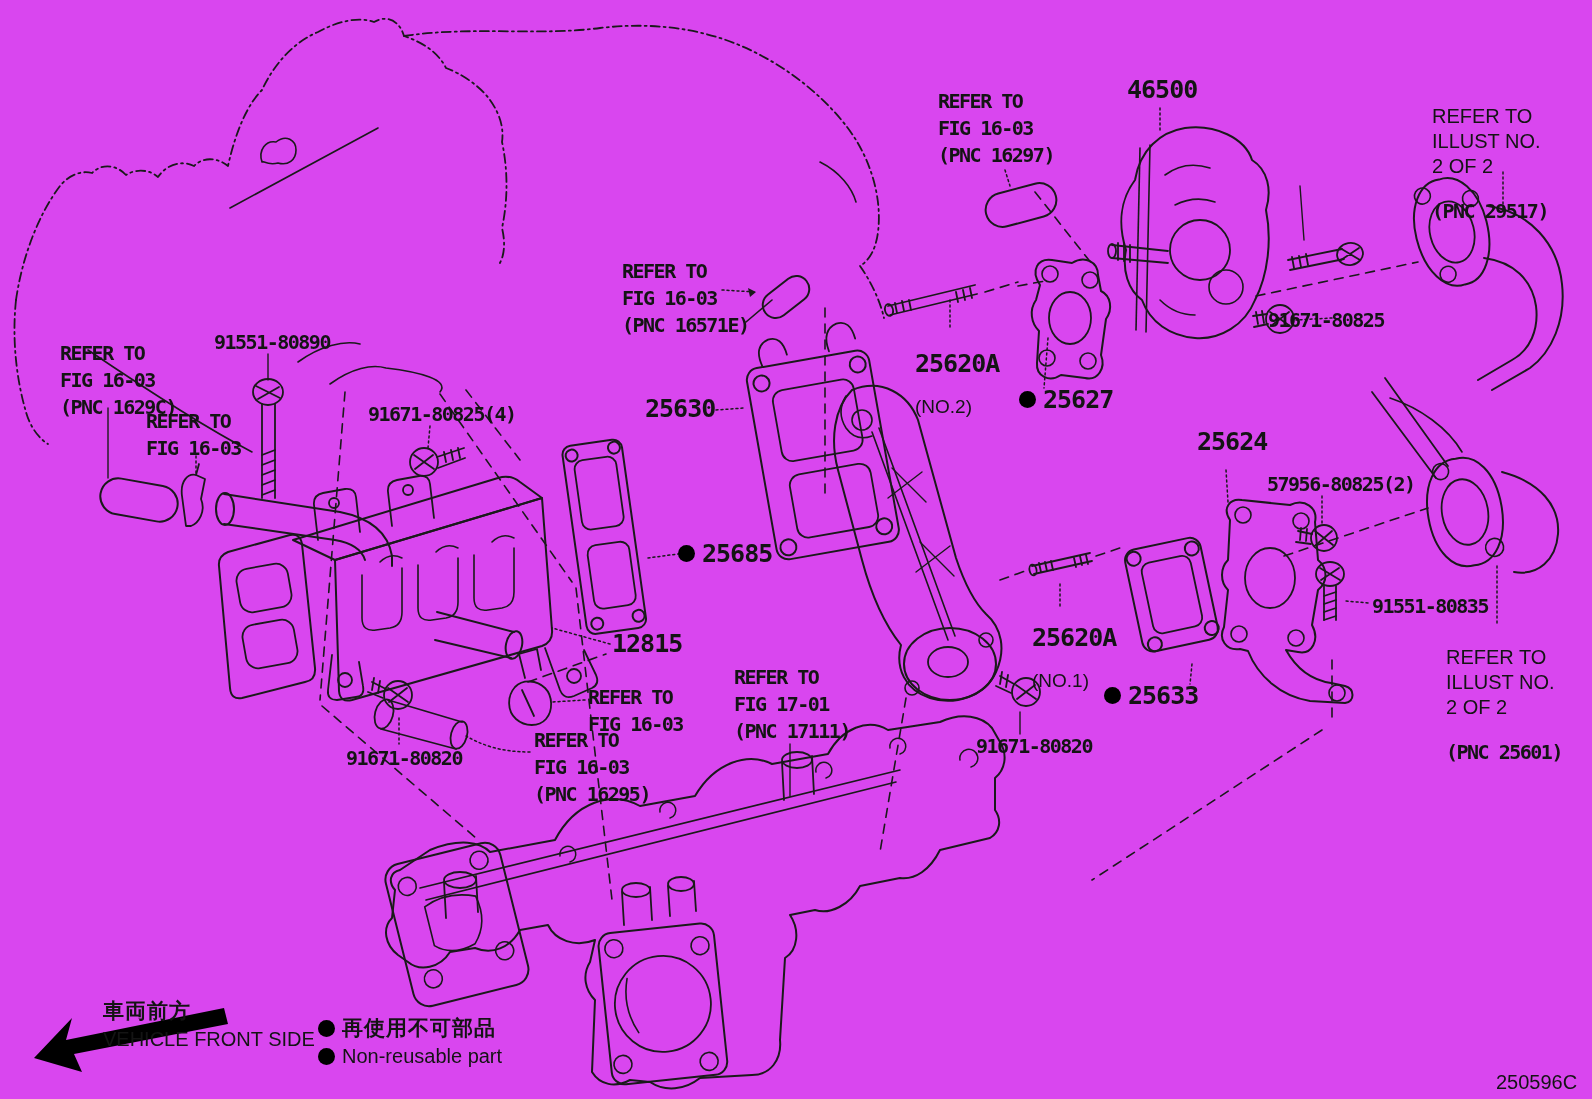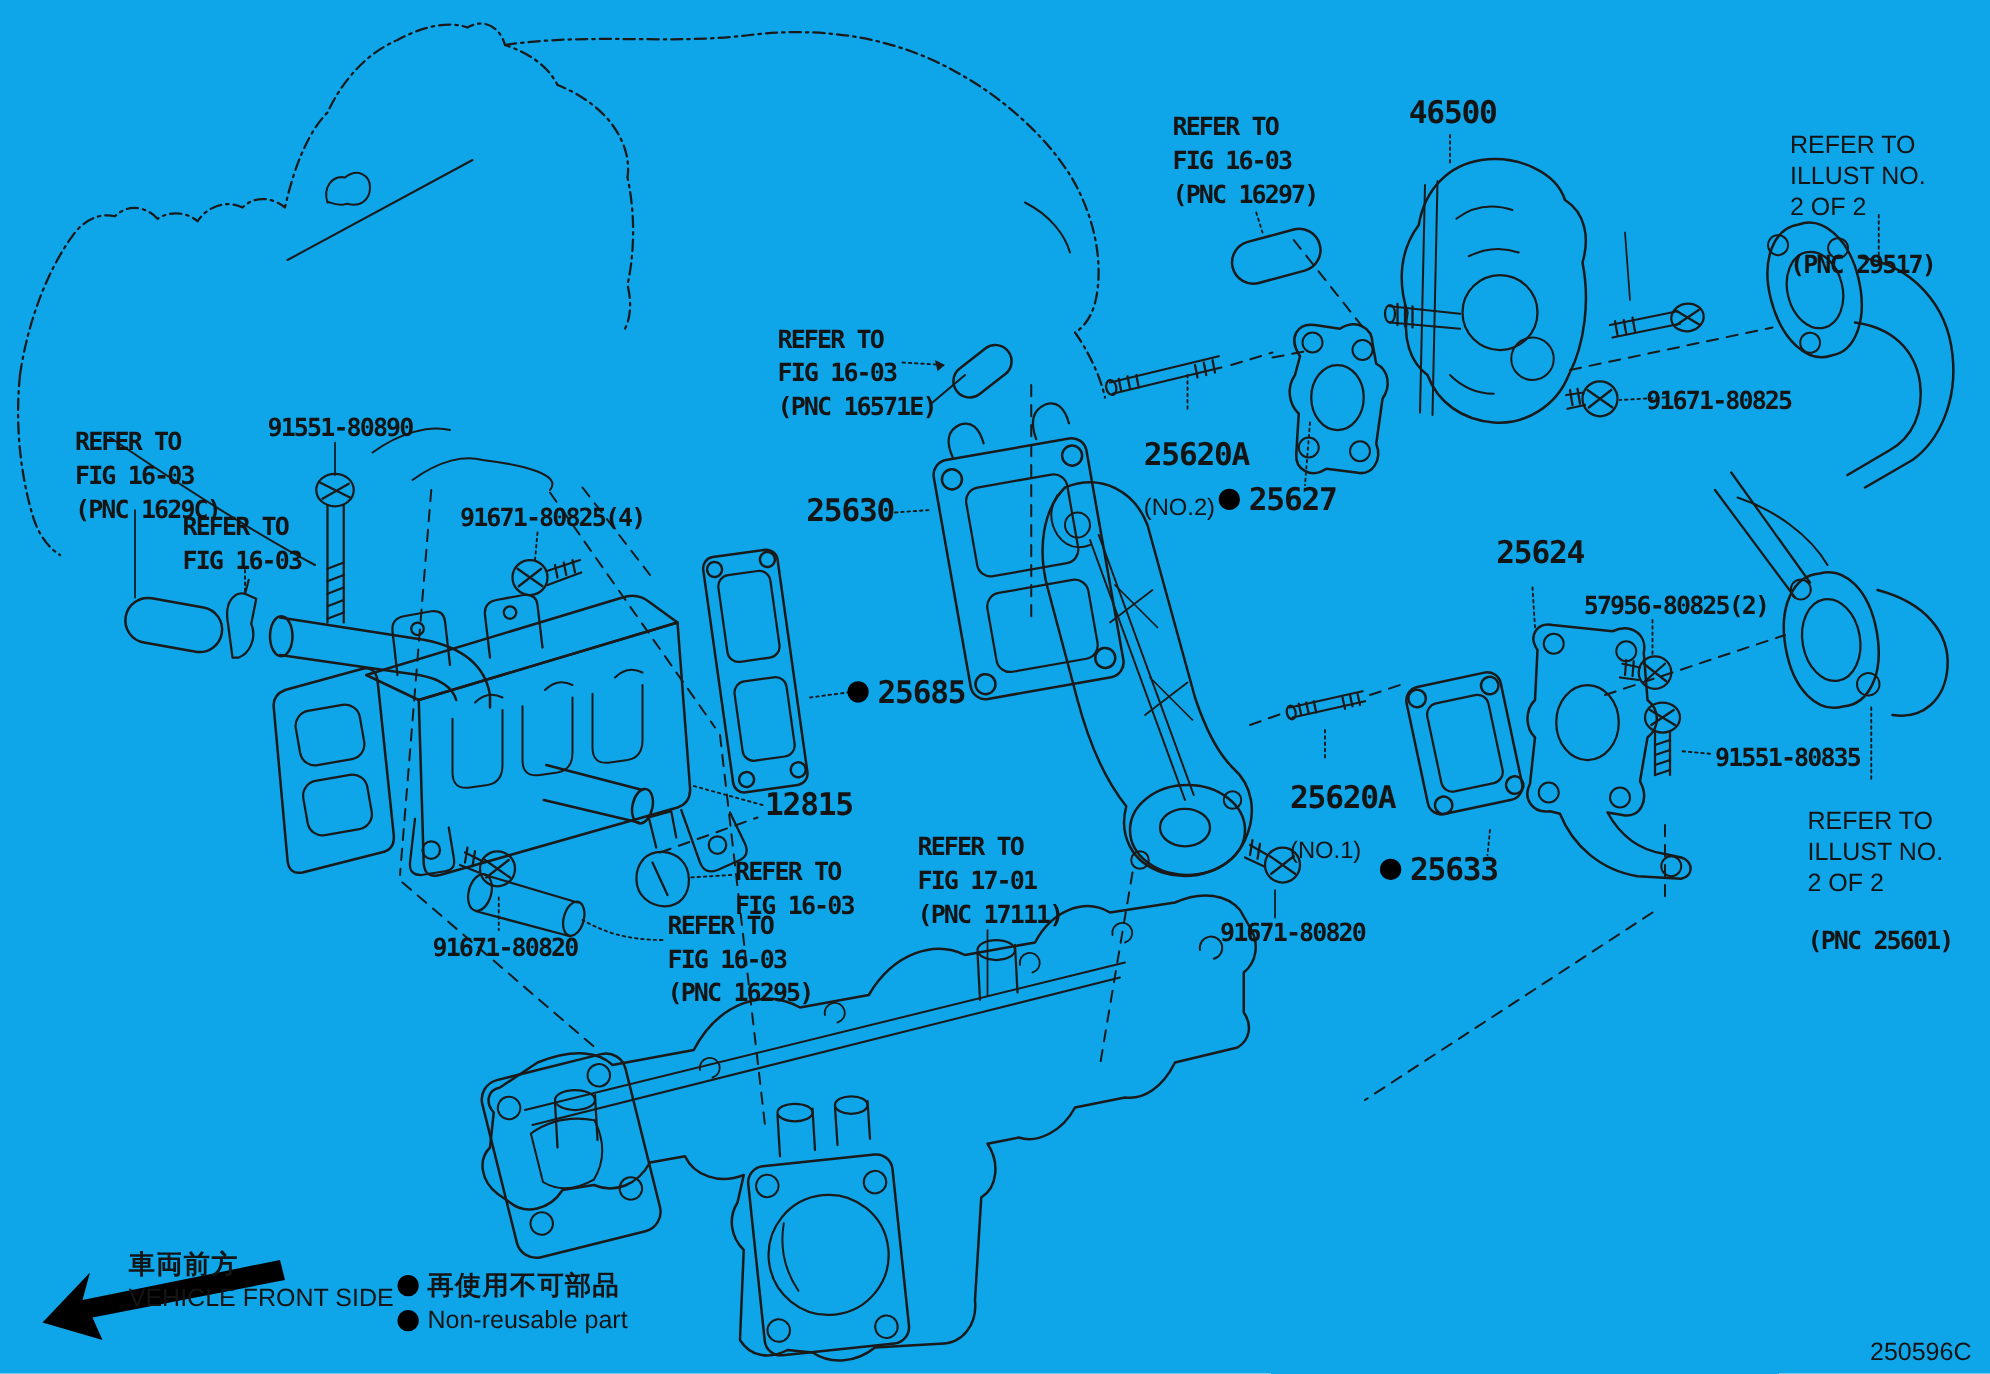--- a/index.html
+++ b/index.html
@@ -1,16 +1,16 @@
 <!DOCTYPE html>
 <html><head>
 <meta charset="utf-8">
 <style>
   html,body{margin:0;padding:0;background:#fff;}
-  .stage{position:relative;width:1592px;height:1099px;background:#0ea5e9;overflow:hidden;
+  .stage{position:relative;width:1592px;height:1099px;background:#d946ef;overflow:hidden;
          font-family:"DejaVu Sans Mono","Liberation Mono",monospace;color:#111;}
   svg.art{position:absolute;left:0;top:0;}
   .lbl{position:absolute;white-space:pre-line;color:#141414;}
   .pn-lg{font:700 25px/27px "DejaVu Sans Mono","Liberation Mono",monospace;letter-spacing:-1px;}
   .pn{font:700 20px/24px "DejaVu Sans Mono","Liberation Mono",monospace;letter-spacing:-1.5px;}
   .note{font:700 20px/27px "DejaVu Sans Mono","Liberation Mono",monospace;letter-spacing:-1.5px;}
   .sans{font:400 20px/25px "Liberation Sans","DejaVu Sans",sans-serif;letter-spacing:0;}
   .sans-sm{font:400 19px/22px "Liberation Sans","DejaVu Sans",sans-serif;}
   .jp{font:700 21px/24px "DejaVu Sans","Liberation Sans",sans-serif;letter-spacing:1px;}
   .bullet{display:inline-block;width:17px;height:17px;border-radius:50%;background:#000;
@@ -412,31 +412,31 @@
   <div class="lbl pn-lg" style="left:1127px;top:76px">46500</div>
 
 
   <div class="lbl" style="left:1432px;top:85px">
     <span class="sub sans" style="white-space:pre-line">REFER TO
 ILLUST NO.
 2 OF 2</span>
     <span class="sub note">(PNC 29517)</span>
   </div>
 
-  <div class="lbl pn" style="left:1317px;top:308px">91671-80825</div>
+  <div class="lbl pn" style="left:1268px;top:308px">91671-80825</div>
   <div class="lbl note" style="left:622px;top:258px">REFER TO
 FIG 16-03
 (PNC 16571E)</div>
 
   <div class="lbl" style="left:915px;top:331px">
     <span class="sub pn-lg">25620A</span>
     <span class="sub sans-sm">(NO.2)</span>
   </div>
 
-  <div class="lbl row" style="left:975px;top:386px">
+  <div class="lbl row" style="left:1019px;top:386px">
     <span class="bullet"></span>
     <span class="pn-lg">25627</span>
   </div>
 
   <div class="lbl pn-lg" style="left:645px;top:395px">25630</div>
   <div class="lbl pn" style="left:214px;top:330px">91551-80890</div>
   <div class="lbl note" style="left:60px;top:340px">REFER TO
 FIG 16-03
 (PNC 1629C)</div>
   <div class="lbl note" style="left:146px;top:408px">REFER TO

